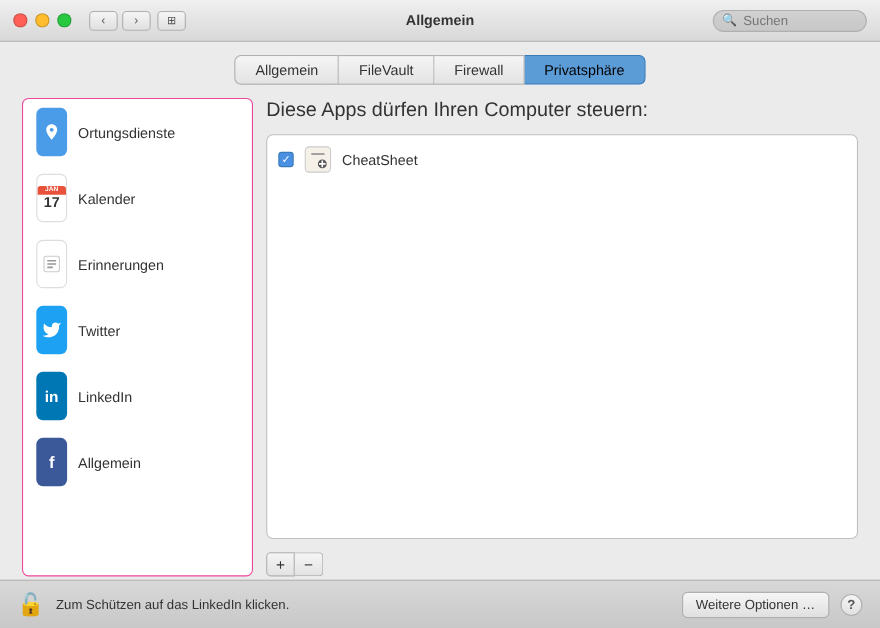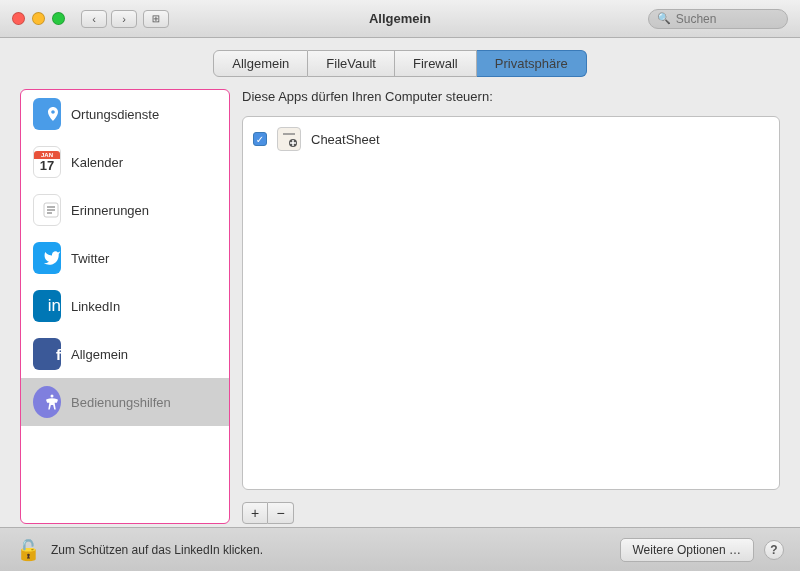--- a/index.html
+++ b/index.html
@@ -107,21 +107,21 @@
       background: linear-gradient(to bottom, #f5f5f5, #e3e3e3);
       border: 1px solid #b0b0b0;
       cursor: pointer;
       white-space: nowrap;
     }
     .tab:first-child { border-radius: 6px 0 0 6px; }
     .tab:last-child { border-radius: 0 6px 6px 0; }
     .tab + .tab { border-left: none; }
     .tab.active {
       background: #5b9bd6;
-      color: #404040;
+      color: #000000;
       border-color: #3a7ab8;
     }
 
     
     .body-panel {
       display: flex;
       gap: 12px;
       height: calc(100% - 42px);
     }
 
@@ -140,23 +140,23 @@
       padding: 8px 12px;
       gap: 10px;
       cursor: pointer;
       font-size: 13px;
       color: #333;
     }
     .sidebar-item.active {
       background: #d0d0d0;
     }
     .sidebar-icon {
-      width: 28px; height: 32px;
+      width: 28px; height: 44px;
       border-radius: 6px;
-      display: flex; align-items: center; justify-content: flex-end;
+      display: flex; align-items: center; justify-content: center;
       font-size: 16px;
       flex-shrink: 0;
     }
     
     .icon-location { background: #4a9ce8; color: white; }
     .icon-contacts { background: #a0522d; color: white; }
     .icon-twitter { background: #1da1f2; color: white; }
     .icon-linkedin { background: #0077b5; color: white; }
     .icon-facebook { background: #3b5998; color: white; }
 
@@ -170,21 +170,21 @@
     .cal-num { font-size: 13px; font-weight: bold; color: #333; }
 
     
     .right-panel {
       flex: 1;
       display: flex;
       flex-direction: column;
       gap: 8px;
     }
     .panel-title {
-      font-size: 13px;
+      font-size: 18px;
       color: #333;
       margin-bottom: 4px;
     }
     .apps-list-container {
       flex: 1;
       background: white;
       border: 1px solid #c0c0c0;
       border-radius: 6px;
       overflow-y: auto;
       padding: 4px 0;
@@ -343,35 +343,26 @@
       </div>
       <div class="sidebar-item">
         <div class="sidebar-icon icon-twitter">
           <svg width="18" height="18" viewBox="0 0 24 24" fill="white">
               <path d="M23 3a10.9 10.9 0 01-3.14 1.53 4.48 4.48 0 00-7.86 3v1A10.66 10.66 0 013 4s-4 9 5 13a11.64 11.64 0 01-7 2c9 5 20 0 20-11.5a4.5 4.5 0 00-.08-.83A7.72 7.72 0 0023 3z"></path>
             </svg>
         </div>
         <span>Twitter</span>
       </div>
       <div class="sidebar-item">
-        <div class="sidebar-icon icon-linkedin" style="font-size:17px; font-weight:normal; color:white;">in</div>
+        <div class="sidebar-icon icon-linkedin" style="font-size:14px; font-weight:bold; color:white;">in</div>
         <span>LinkedIn</span>
       </div>
       <div class="sidebar-item">
         <div class="sidebar-icon icon-facebook" style="font-size:15px; font-weight:bold; color:white;">f</div>
         <span>Allgemein</span>
-      </div>
-      <div class="sidebar-item active">
-        <div class="sidebar-icon" style="background:#7f7fde; border-radius:50%;">
-          <svg width="18" height="18" viewBox="0 0 24 24" fill="white">
-              <circle cx="12" cy="4" r="2"></circle>
-              <path d="M12 7c-5 0-8 2-8 2l1.5 4h3L7 22h2l1.5-6h3L15 22h2l-1.5-9h3L20 9s-3-2-8-2z"></path>
-            </svg>
-        </div>
-        <span style="color:#777;">Bedienungshilfen</span>
       </div>
     </div>
 
     <div class="right-panel">
       <div class="panel-title">Diese Apps dürfen Ihren Computer steuern:</div>
       <div class="apps-list-container">
         <div class="app-item">
           <div class="app-checkbox">✓</div>
           <div class="app-icon-img cheatsheet-icon">
             <svg width="20" height="20" viewBox="0 0 20 20">

